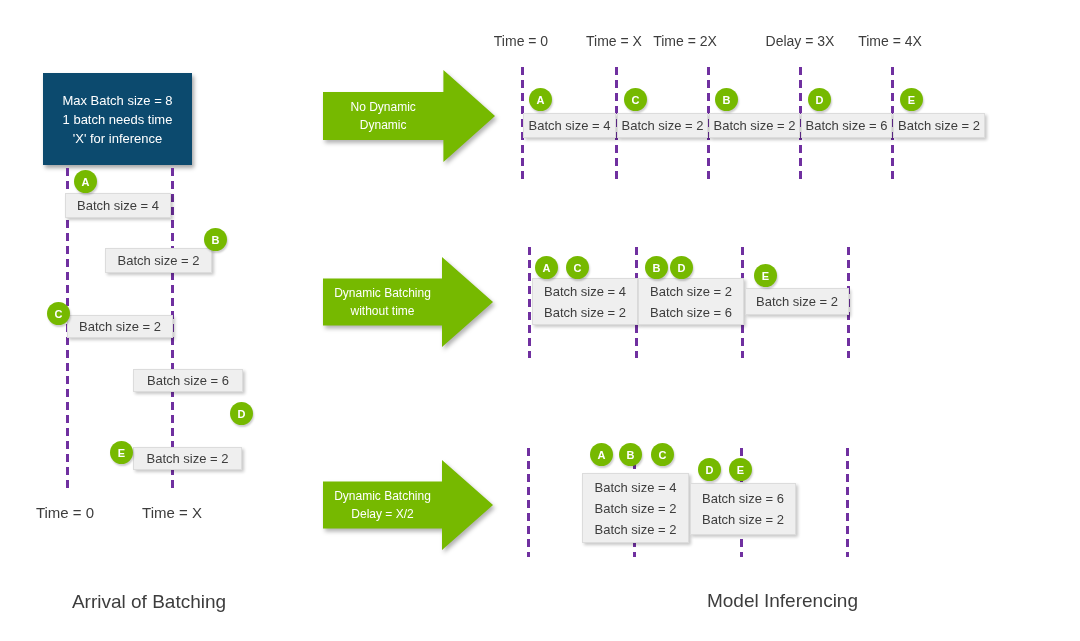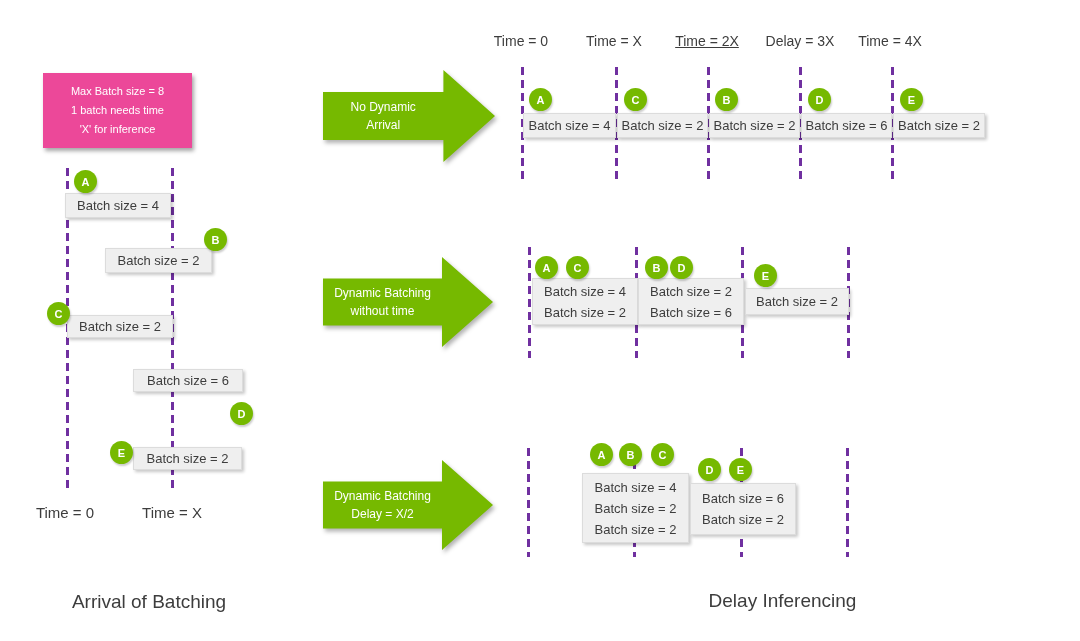--- a/index.html
+++ b/index.html
@@ -1,19 +1,19 @@
 <!DOCTYPE html>
 <html><head>
 <meta charset="utf-8">
 <style>
   html,body{margin:0;padding:0;background:#fff;}
   .stage{position:relative;width:1080px;height:641px;background:#ffffff;overflow:hidden;
          font-family:"Liberation Sans", sans-serif;color:#3d3d3d;}
-  .note{position:absolute;left:43px;top:73px;width:149px;height:75px;background:#ec4899;
-        color:#fff;font-size:11px;line-height:19px;text-align:center;
+  .note{position:absolute;left:43px;top:73px;width:149px;height:92px;background:#0c4a6e;
+        color:#fff;font-size:13px;line-height:19px;text-align:center;
         display:flex;flex-direction:column;justify-content:center;
         box-shadow:2px 3px 4px rgba(0,0,0,0.35);}
   .vline{position:absolute;width:3px;z-index:1;
          background:repeating-linear-gradient(to bottom,#7030a0 0 8px,transparent 8px 13px);}
   .batch-box{position:absolute;z-index:2;background:#efefef;border:1px solid #dcdcdc;
              box-shadow:2px 2px 3px rgba(0,0,0,0.22);color:#3d3d3d;font-size:13px;
              display:flex;flex-direction:column;justify-content:center;align-items:center;
              text-align:center;line-height:21px;box-sizing:border-box;}
   .circle{position:absolute;z-index:3;width:23px;height:23px;border-radius:50%;
           background:#76b900;color:#fff;font-size:11px;font-weight:700;
@@ -79,21 +79,21 @@
 
   <div class="tlabel-left" style="left:65px;top:504px;">Time = 0</div>
   <div class="tlabel-left" style="left:172px;top:504px;">Time = X</div>
 
   <div class="section-title" style="left:43px;top:591px;width:212px;">Arrival of Batching</div>
 
   <div class="arrow-wrap" style="left:323px;top:70px;width:172px;height:92px;">
     <div class="arrow">
       <div class="arrow-label">
         <div>No Dynamic</div>
-        <div>Arrival</div>
+        <div>Dynamic</div>
       </div>
     </div>
   </div>
   <div class="arrow-wrap" style="left:323px;top:257px;width:170px;height:90px;">
     <div class="arrow">
       <div class="arrow-label">
         <div>Dynamic Batching</div>
         <div>without time</div>
       </div>
     </div>
@@ -102,21 +102,21 @@
     <div class="arrow">
       <div class="arrow-label">
         <div>Dynamic Batching</div>
         <div>Delay = X/2</div>
       </div>
     </div>
   </div>
 
   <div class="tlabel" style="left:521px;top:33px;">Time = 0</div>
   <div class="tlabel" style="left:614px;top:33px;">Time = X</div>
-  <div class="tlabel" style="left:707px;top:33px;text-decoration:underline;">Time = 2X</div>
+  <div class="tlabel" style="left:685px;top:33px;">Time = 2X</div>
   <div class="tlabel" style="left:800px;top:33px;">Delay = 3X</div>
   <div class="tlabel" style="left:890px;top:33px;">Time = 4X</div>
 
   <div class="vline" style="left:521px;top:67px;height:113px;"></div>
   <div class="vline" style="left:615px;top:67px;height:113px;"></div>
   <div class="vline" style="left:707px;top:67px;height:113px;"></div>
   <div class="vline" style="left:799px;top:67px;height:113px;"></div>
   <div class="vline" style="left:891px;top:67px;height:113px;"></div>
 
   <div class="circle" style="left:529px;top:88px;">
@@ -208,15 +208,15 @@
   <div class="batch-box" style="left:582px;top:473px;width:107px;height:70px;">
     <div>Batch size = 4</div>
     <div>Batch size = 2</div>
     <div>Batch size = 2</div>
   </div>
   <div class="batch-box" style="left:690px;top:483px;width:106px;height:52px;">
     <div>Batch size = 6</div>
     <div>Batch size = 2</div>
   </div>
 
-  <div class="section-title" style="left:690px;top:590px;width:185px;">Delay Inferencing</div>
+  <div class="section-title" style="left:690px;top:590px;width:185px;">Model Inferencing</div>
 
 </div>
 
 </body></html>

